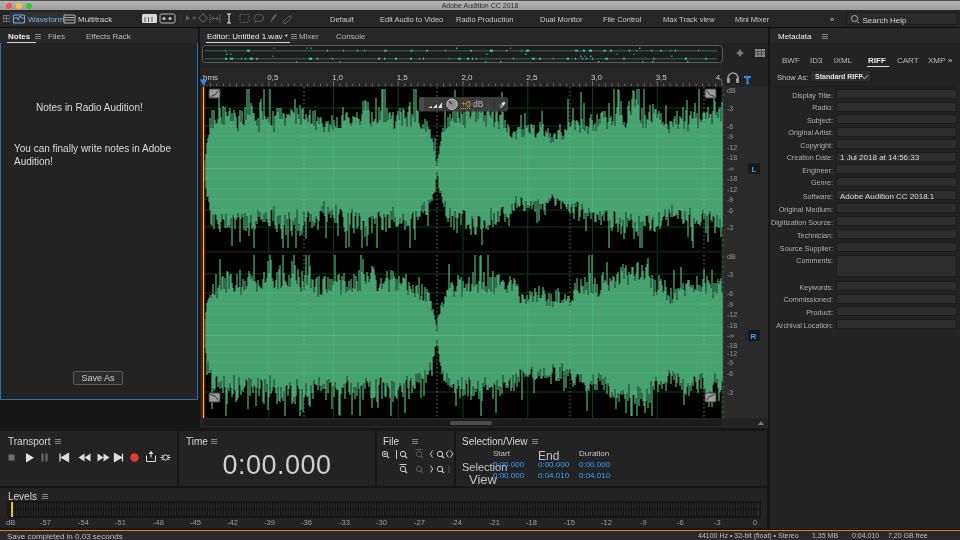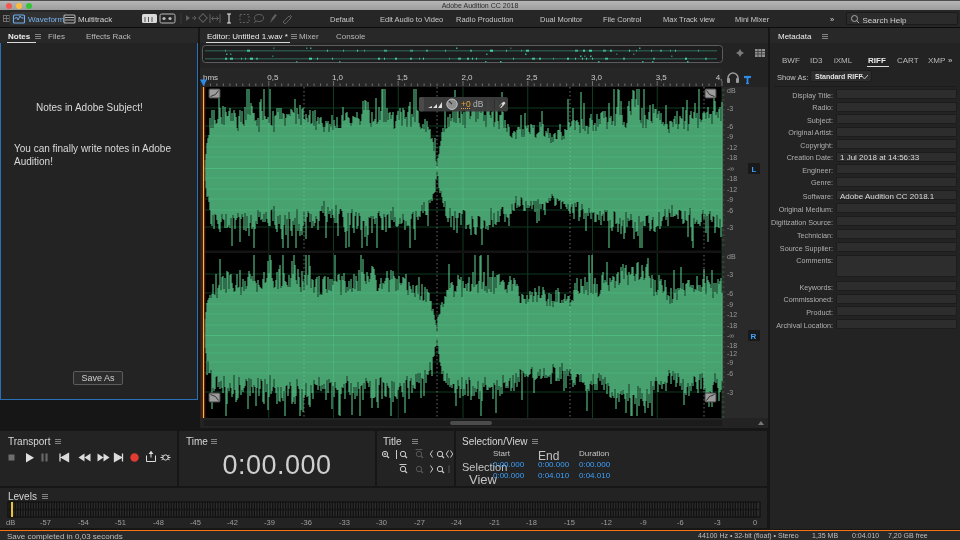--- a/index.html
+++ b/index.html
@@ -91,21 +91,21 @@
   <div class="tabrow"></div>
   <span class="tab act" style="left:8px;font-weight:bold">Notes</span>
   <div class="mico" style="left:35px;top:6px">
         <i></i>
         <i></i>
         <i></i>
       </div>
   <span class="tab" style="left:48px">Files</span>
   <span class="tab" style="left:86px">Effects Rack</span>
   <div class="tabline" style="left:7px;top:13.5px;width:29px"></div>
-  <div class="abs" style="left:36px;top:74px;font-size:10px;color:#d9d9d9">Notes in Adobe Subject!</div>
+  <div class="abs" style="left:36px;top:74px;font-size:10px;color:#d9d9d9">Notes in Radio Audition!</div>
   <div class="abs" style="left:14px;top:114px;width:172px;font-size:10px;color:#d9d9d9;line-height:13px">You can finally write notes in Adobe Audition!</div>
   <div class="abs" style="left:73px;top:343px;width:50px;height:14px;border:1px solid #5c5c5c;border-radius:2px;background:#2c2c2c;text-align:center;font-size:9px;color:#d0d0d0;line-height:13px">Save As</div>
 </div>
 
 
 <div class="abs panel" style="left:200px;top:28px;width:568px;height:400px">
   <div class="tabrow"></div>
   <span class="tab act" style="left:7px">Editor: Untitled 1.wav *</span>
   <div class="mico" style="left:91px;top:6px">
         <i></i>
@@ -571,21 +571,21 @@
 <div class="abs panel" style="left:179px;top:431px;width:196px;height:55px">
   <span class="phead" style="left:7px;top:5px">Time</span>
   <div class="mico" style="left:32px;top:8px">
         <i></i>
         <i></i>
         <i></i>
       </div>
   <div class="abs" style="left:0;top:19px;width:196px;text-align:center;font-size:27px;color:#cfcfcf;letter-spacing:0.5px">0:00.000</div>
 </div>
 <div class="abs panel" style="left:377px;top:431px;width:77px;height:55px">
-  <span class="phead" style="left:6px;top:5px">Title</span>
+  <span class="phead" style="left:6px;top:5px">File</span>
   <div class="mico" style="left:35px;top:8px">
         <i></i>
         <i></i>
         <i></i>
       </div>
   <svg class="abs" style="left:0;top:14px" width="77" height="40" viewBox="0 0 77 40">
         <g stroke="#c9c9c9" fill="none">
           <circle cx="8" cy="9" r="2.7"></circle>
           <line x1="10" y1="11" x2="12" y2="13" stroke-width="1.2"></line>
         </g>

